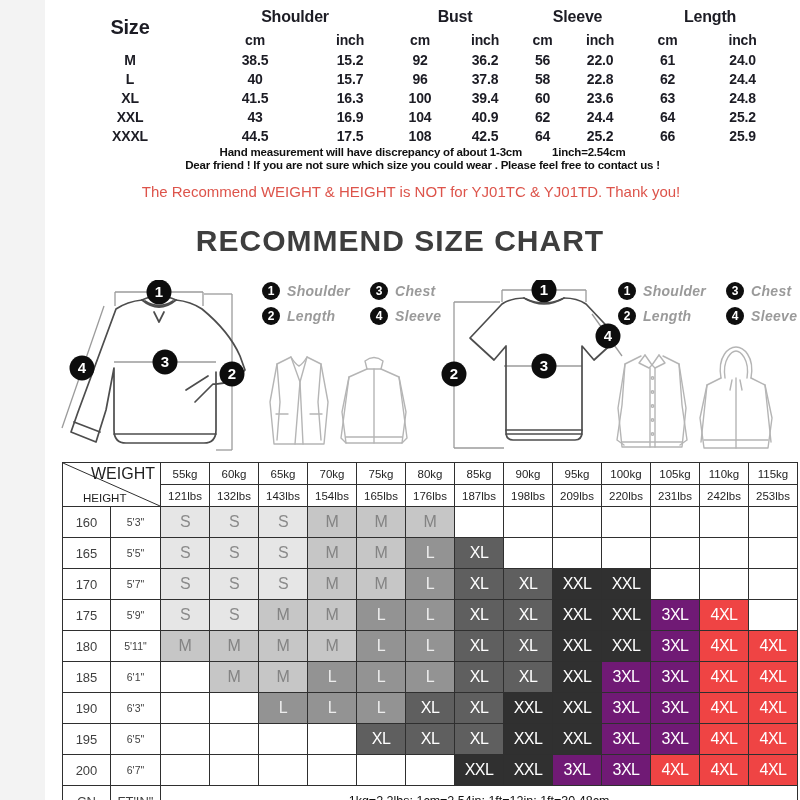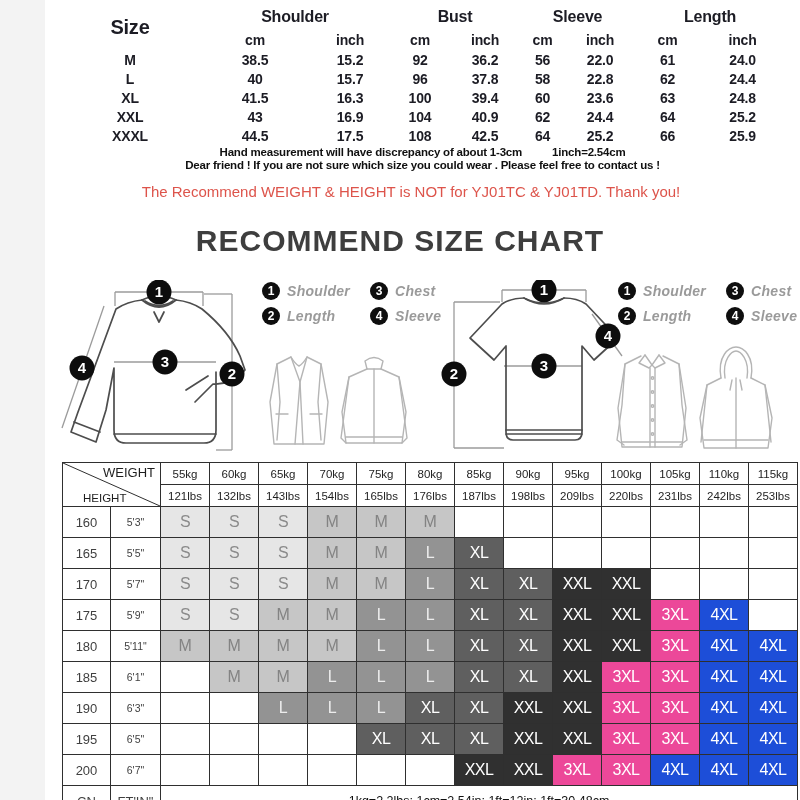--- a/index.html
+++ b/index.html
@@ -46,29 +46,29 @@
            table-layout:fixed;}
   .hw-grid th,.hw-grid td{border:1px solid #2f2f2f;padding:0;text-align:center;overflow:hidden;
                           font-weight:normal;white-space:nowrap;}
   .hw-grid thead th{font-size:11.5px;color:#1e1e1e;height:21px;}
   .hw-grid tbody th{font-size:13px;color:#3f3f3f;height:30px;}
   .hw-grid .ft-cell{font-size:10.5px;color:#3f3f3f;}
   .hw-grid td.szc{font-size:16px;height:30px;letter-spacing:-0.5px;}
   .corner{position:relative;}
   .corner-inner{position:relative;width:100%;height:100%;}
   .corner svg{position:absolute;left:0;top:0;width:100%;height:100%;}
-  .w-lbl{position:absolute;top:2px;right:5px;font-size:13px;color:#1e1e1e;}
+  .w-lbl{position:absolute;top:2px;right:5px;font-size:16px;color:#1e1e1e;}
   .h-lbl{position:absolute;bottom:2px;left:20px;font-size:11.5px;color:#1e1e1e;}
   .c-S{background:#e6e6e6;color:#8a8a8a;}
   .c-M{background:#c6c6c6;color:#838383;}
   .c-L{background:#939393;color:#ededed;}
   .c-XL{background:#5f5f5f;color:#fff;}
   .c-XXL{background:#303030;color:#fff;}
-  .c-3XL{background:#ec4899;color:#fff;margin-top:28px;}
-  .c-4XL{background:#1d4ed8;color:#fff;}
+  .c-3XL{background:#701a75;color:#fff;margin-top:28px;}
+  .c-4XL{background:#ef4444;color:#fff;}
   .c-E{background:#ffffff;}
   .ftr-th{font-size:13px;color:#3f3f3f;height:24px;}
   .ftr-ft{font-size:10.5px;color:#3f3f3f;}
   .ftr-note{font-size:12.5px;color:#101010;height:24px;}
 </style>
 </head>
 <body>
 
 <div class="canvas">
   <div class="left-strip"></div>

